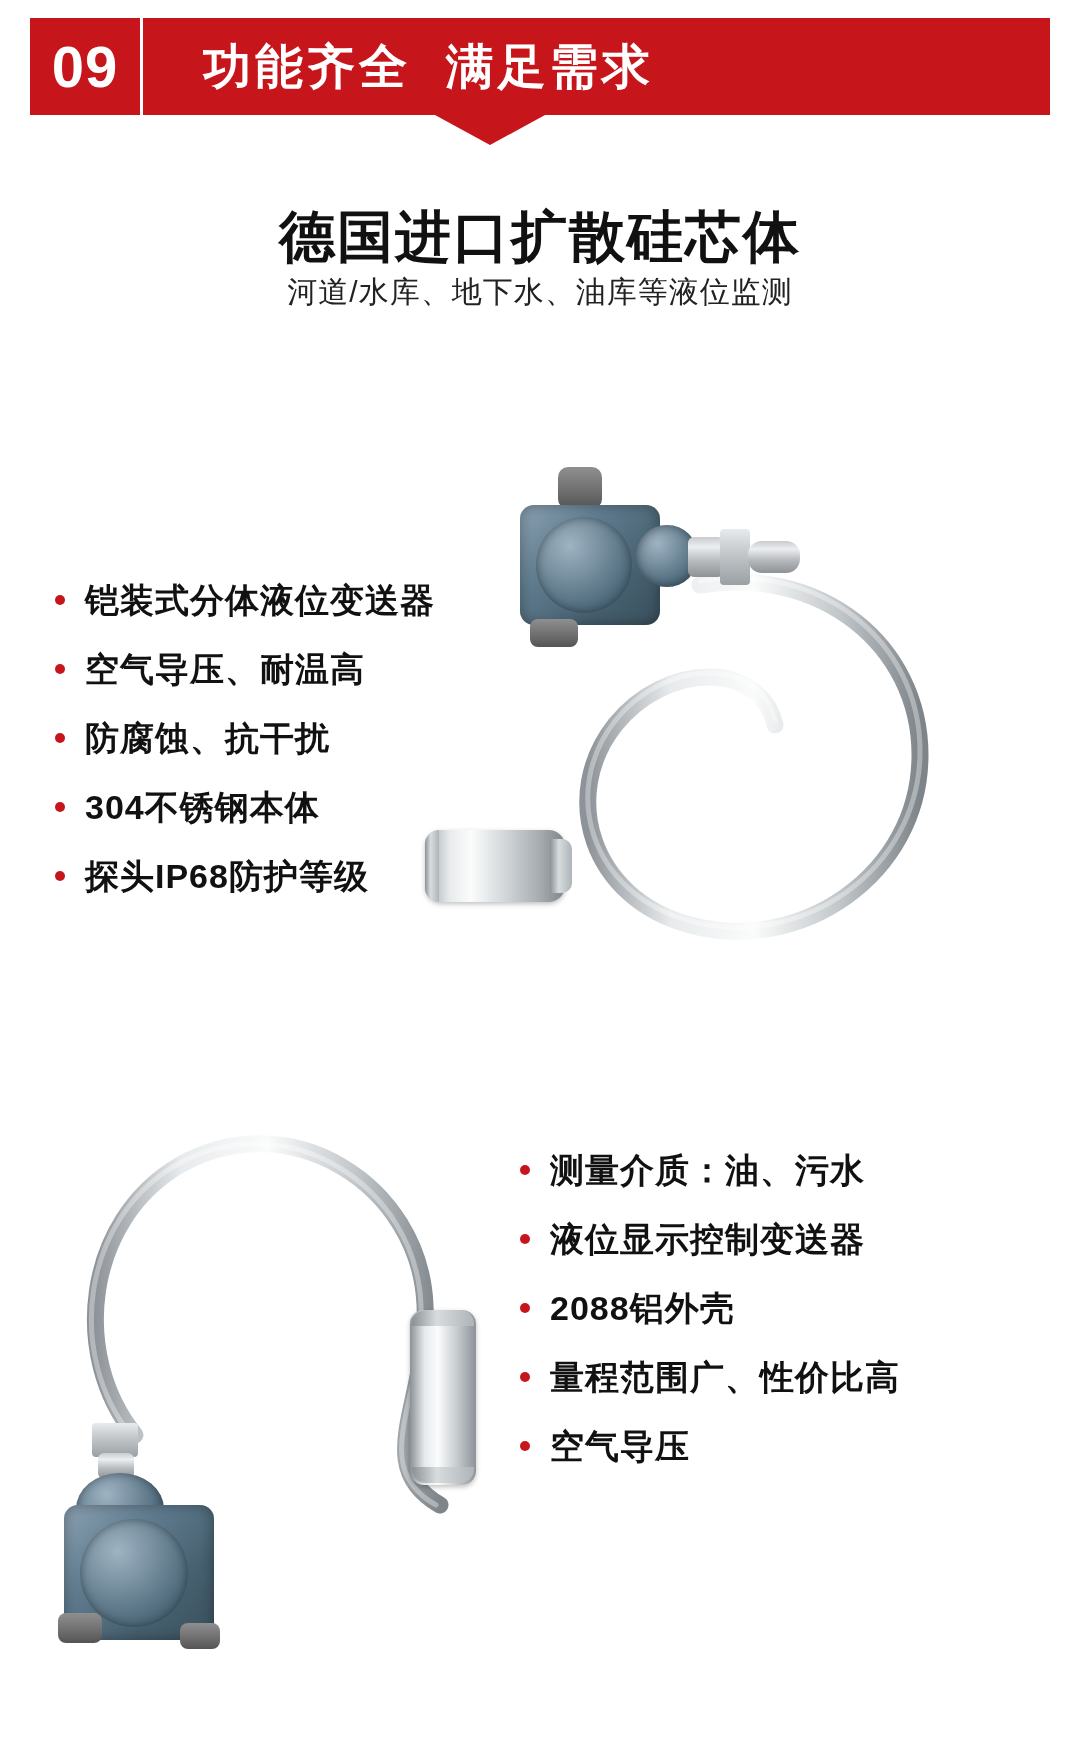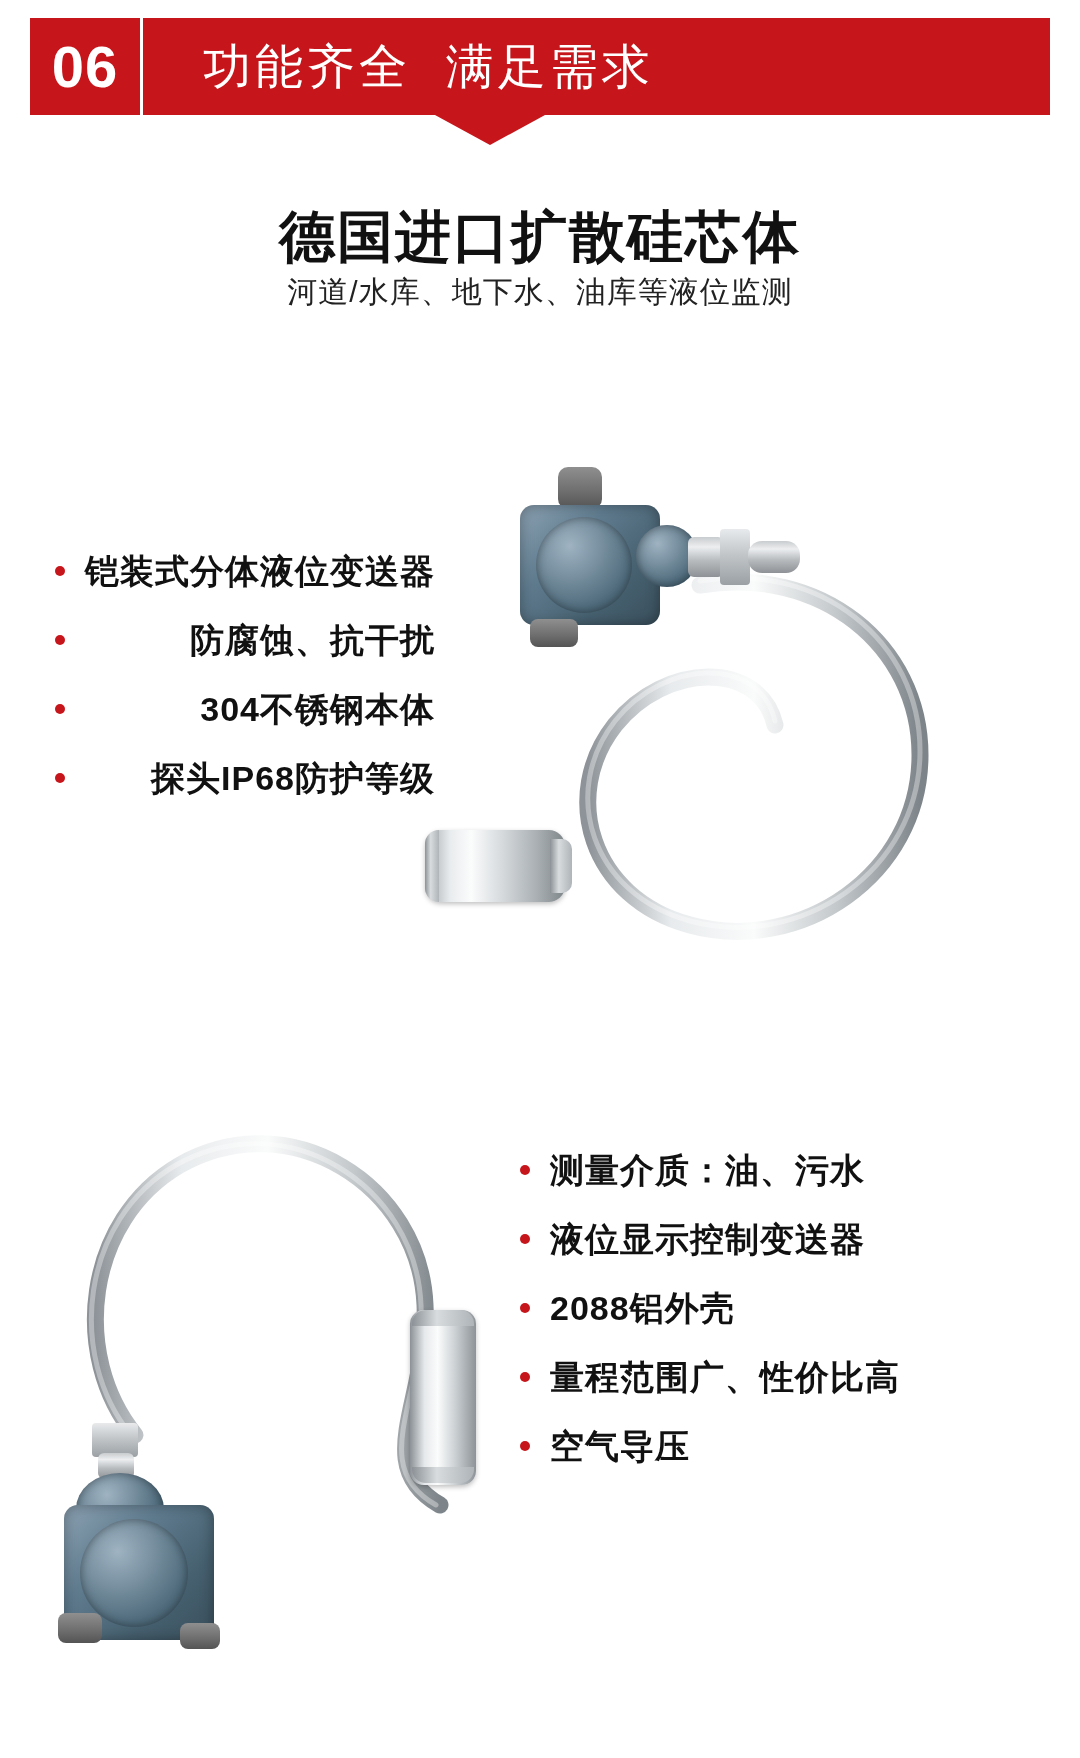--- a/index.html
+++ b/index.html
@@ -37,21 +37,21 @@
     line-height: 97px;
   }
   .banner-divider {
     width: 3px;
     height: 97px;
     background: #ffffff;
   }
   .banner-title {
     flex: 1;
     font-size: 48px;
-    font-weight: normal;
+    font-weight: bold;
     color: #ffffff;
     letter-spacing: 4px;
     padding-left: 60px;
     white-space: pre;
   }
   
   .banner-notch {
     position: absolute;
     left: 435px;
     top: 115px;
@@ -105,21 +105,21 @@
   .feature-list li::before {
     content: "";
     position: absolute;
     left: 0;
     top: 17px;
     width: 10px;
     height: 10px;
     border-radius: 50%;
     background: #c7161b;
   }
-  #list-top { left: 55px; top: 549px; text-align: right; }
+  #list-top { left: 55px; top: 578px; }
   #list-bottom { left: 520px; top: 1148px; }
 
   
   .photo { position: absolute; }
 
   
   #photo-top {
     left: 400px;
     top: 455px;
     width: 640px;
@@ -173,31 +173,32 @@
   }
   .probe-band {
     position: absolute;
     background: linear-gradient(90deg, #8b9196 0%, #d8dcde 40%, #aeb4b8 100%);
   }
 </style>
 </head>
 <body>
 
 <div class="banner">
-  <div class="banner-number">06</div>
+  <div class="banner-number">09</div>
   <div class="banner-divider"></div>
   <div class="banner-title">功能齐全  满足需求</div>
 </div>
 <div class="banner-notch"></div>
 
 <div class="headline">德国进口扩散硅芯体</div>
 <div class="subhead">河道/水库、地下水、油库等液位监测</div>
 
 <ul class="feature-list" id="list-top">
   <li>铠装式分体液位变送器</li>
+  <li>空气导压、耐温高</li>
   <li>防腐蚀、抗干扰</li>
   <li>304不锈钢本体</li>
   <li>探头IP68防护等级</li>
 </ul>
 
 <div class="photo" id="photo-top">
 
   <svg class="cable-svg" width="640" height="560" viewBox="0 0 640 560">
     <defs>
       <linearGradient id="steelGrad" x1="0" y1="0" x2="0" y2="1">

